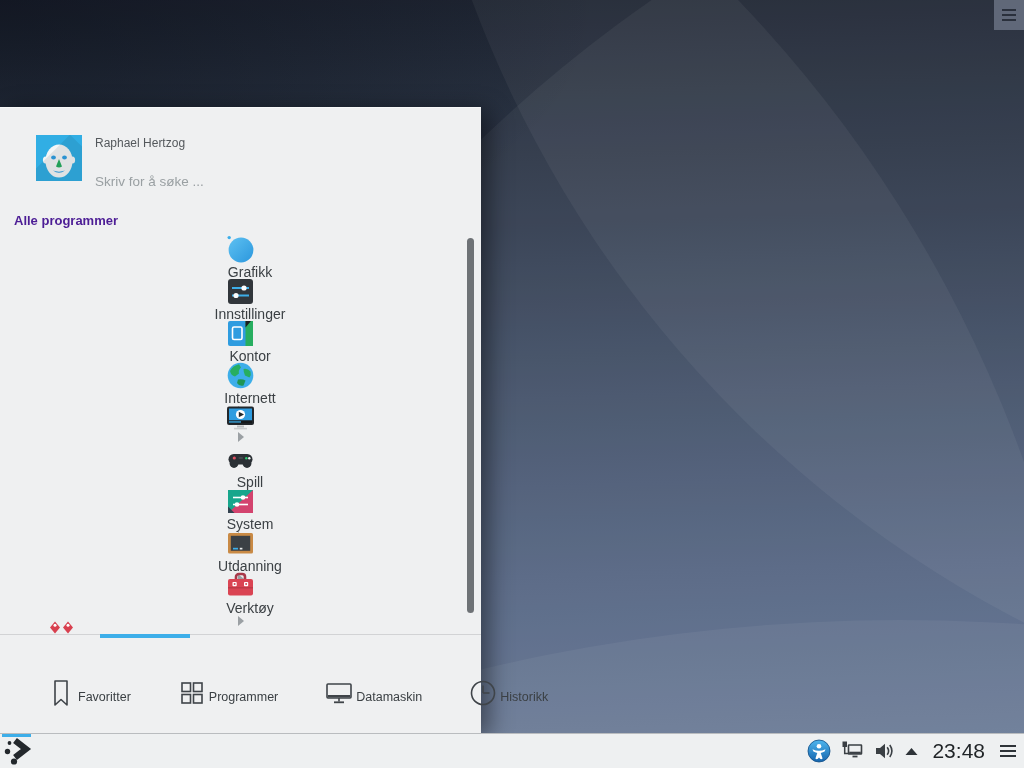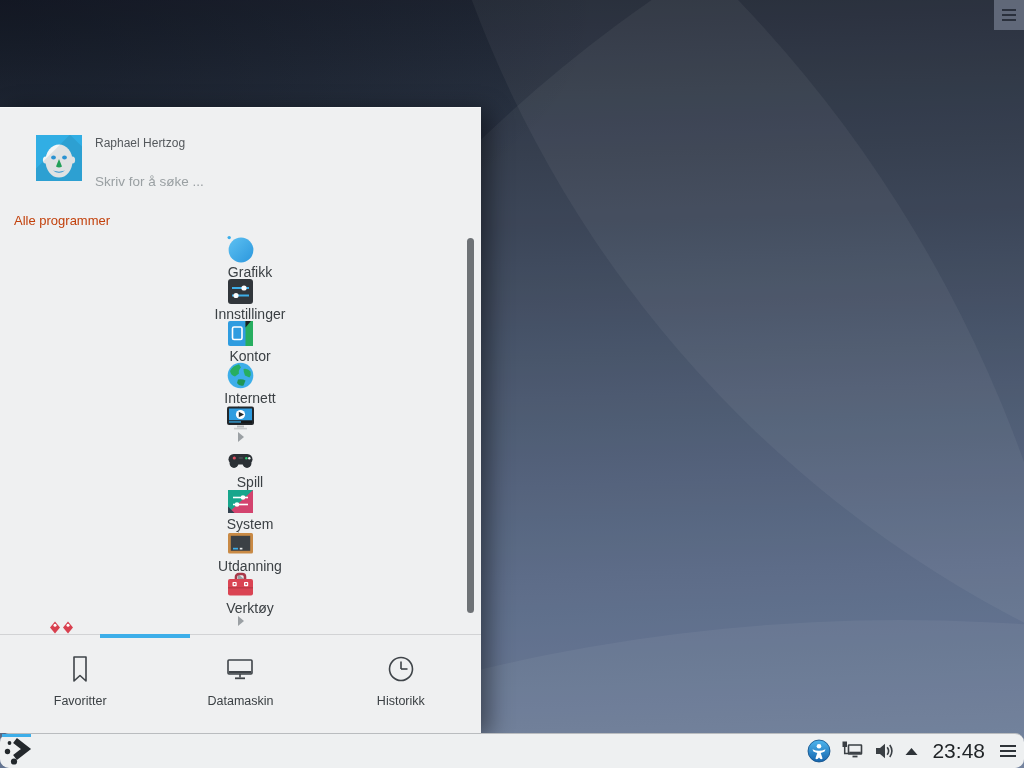--- a/index.html
+++ b/index.html
@@ -22,44 +22,44 @@
   .toolbox .bar { width:14px; height:2.5px; background:#2a303c; }
 
   
   .kickoff { position:absolute; left:0; top:107px; width:481px; height:626px; background:#eff0f1;
     box-shadow:8px 4px 22px rgba(0,0,0,0.45); border-top:1px solid #f7f8f8; }
 
   .avatar { position:absolute; left:36px; top:27px; width:46px; height:46px; background:#31aee4; overflow:hidden; }
   .avatar .shade { position:absolute; right:-18px; bottom:-26px; width:60px; height:60px; transform:rotate(45deg); background:rgba(0,0,0,0.08); }
   .user-name { position:absolute; left:95px; top:28px; font-size:12px; color:#54585c; }
   .search-hint { position:absolute; left:95px; top:66px; font-size:13.5px; color:#9aa0a3;text-align:center; }
-  .section-label { position:absolute; left:14px; top:105px; font-size:13px; color:#c2410c; }
+  .section-label { position:absolute; left:14px; top:105px; font-size:13px; color:#4c1d95;font-weight:bold; }
 
   .app-list { position:absolute; left:0; top:127px; width:462px; height:399px; overflow:hidden; }
   .row { display:flex; align-items:center; height:42px; padding-left:47px; padding-right:28px; cursor:pointer;flex-direction:column; }
   .row .ic { width:29px; height:29px; flex:0 0 29px; }
   .row .ic svg { width:29px; height:29px; display:block; }
   .row-label { margin-left:19px; font-size:14px; color:#3b4044; flex:1; }
   .arrow { width:0; height:0; border-left:6px solid #9ba0a4; border-top:5px solid transparent; border-bottom:5px solid transparent; }
   .row.cut { height:21px; align-items:center; }
   .row.cut .ic { align-self:flex-start; margin-top:6px; }
 
   .scrollbar { position:absolute; right:7px; top:130px; width:7px; height:375px; background:#6e7276; border-radius:3.5px; cursor:pointer; }
 
   .footer-sep { position:absolute; left:0; top:526px; width:481px; height:1px; background:#d2d3d5; }
   .tab-indicator { position:absolute; left:100px; top:526px; width:90px; height:4px; background:#3daee9; }
 
   .tabbar { position:absolute; left:0; top:530px; width:481px; height:96px; display:flex; }
-  .tab { flex:1; display:flex; flex-direction:column; align-items:center; justify-content:flex-start; padding-top:14px; cursor:pointer; }
+  .tab { flex:1; display:flex; flex-direction:row; align-items:center; justify-content:flex-start; padding-top:14px; cursor:pointer;padding-left:44px; }
   .tab svg { width:34px; height:34px; display:block; }
   .tab-label { margin-top:8px; font-size:12.5px; color:#3b4044; }
 
   
   .panel { position:absolute; left:0; bottom:0; width:1024px; height:35px; background:#eef0f1;
-    border-top:1px solid #b9bcbf;border-radius:9px; }
+    border-top:1px solid #b9bcbf; }
   .launcher { position:absolute; left:0; top:0; width:36px; height:35px; cursor:pointer; }
   .launcher .active-line { position:absolute; left:2px; top:0; width:29px; height:3px; background:#3daee9; }
   .launcher svg { position:absolute; left:3px; top:4px; }
 
   .tray { position:absolute; right:6px; top:0; height:34px; display:flex; align-items:center; gap:9px; }
   .tray-ic { display:flex; align-items:center; justify-content:center; cursor:pointer; }
   .clock { font-size:21px; color:#1f2326; padding:0 4px; cursor:default; }
   .panel-burger { display:flex; flex-direction:column; gap:2.6px; cursor:pointer; padding:2px; }
   .panel-burger .bar { width:16px; height:2.3px; background:#2e3338; }
 </style>
@@ -259,20 +259,31 @@
 
     <div class="tabbar">
 
       <div class="tab">
         <svg viewBox="0 0 34 34">
           <path d="M11 5 h12 v24 l-6 -5.5 -6 5.5 Z" fill="none" stroke="#3f4449" stroke-width="1.6" stroke-linejoin="round"></path>
         </svg>
         <span class="tab-label">Favoritter</span>
       </div>
 
+      <div class="tab">
+        <svg viewBox="0 0 34 34">
+          <g fill="none" stroke="#3f4449" stroke-width="1.6">
+            <rect x="7" y="7" width="8.5" height="8.5"></rect>
+            <rect x="18.5" y="7" width="8.5" height="8.5"></rect>
+            <rect x="7" y="18.5" width="8.5" height="8.5"></rect>
+            <rect x="18.5" y="18.5" width="8.5" height="8.5"></rect>
+          </g>
+        </svg>
+        <span class="tab-label">Programmer</span>
+      </div>
 
       <div class="tab">
         <svg viewBox="0 0 34 34">
           <g fill="none" stroke="#3f4449" stroke-width="1.6">
             <rect x="5" y="8" width="24" height="14" rx="1"></rect>
             <line x1="5.8" y1="20.2" x2="28.2" y2="20.2" stroke-width="2.4"></line>
             <line x1="17" y1="22" x2="17" y2="25.5"></line>
             <line x1="12" y1="26.3" x2="22" y2="26.3" stroke-width="1.8"></line>
           </g>
         </svg>

